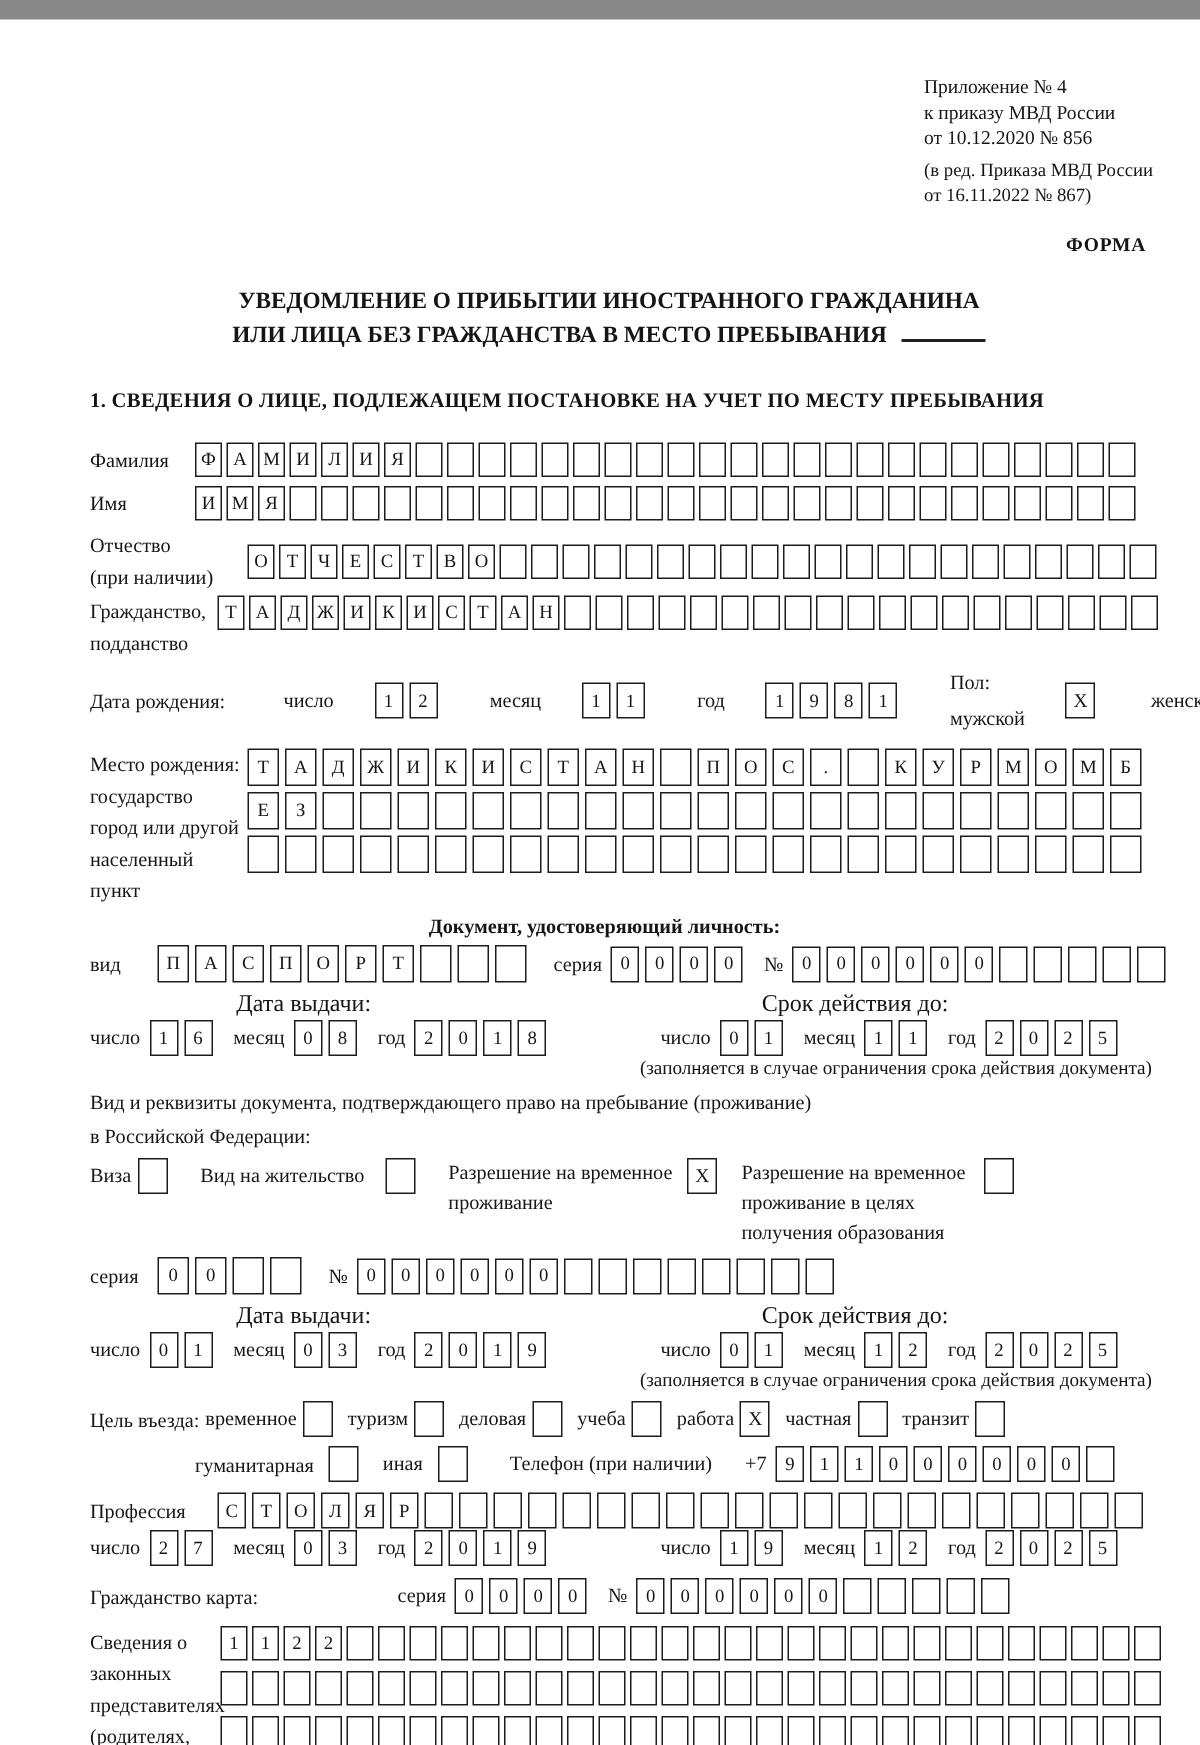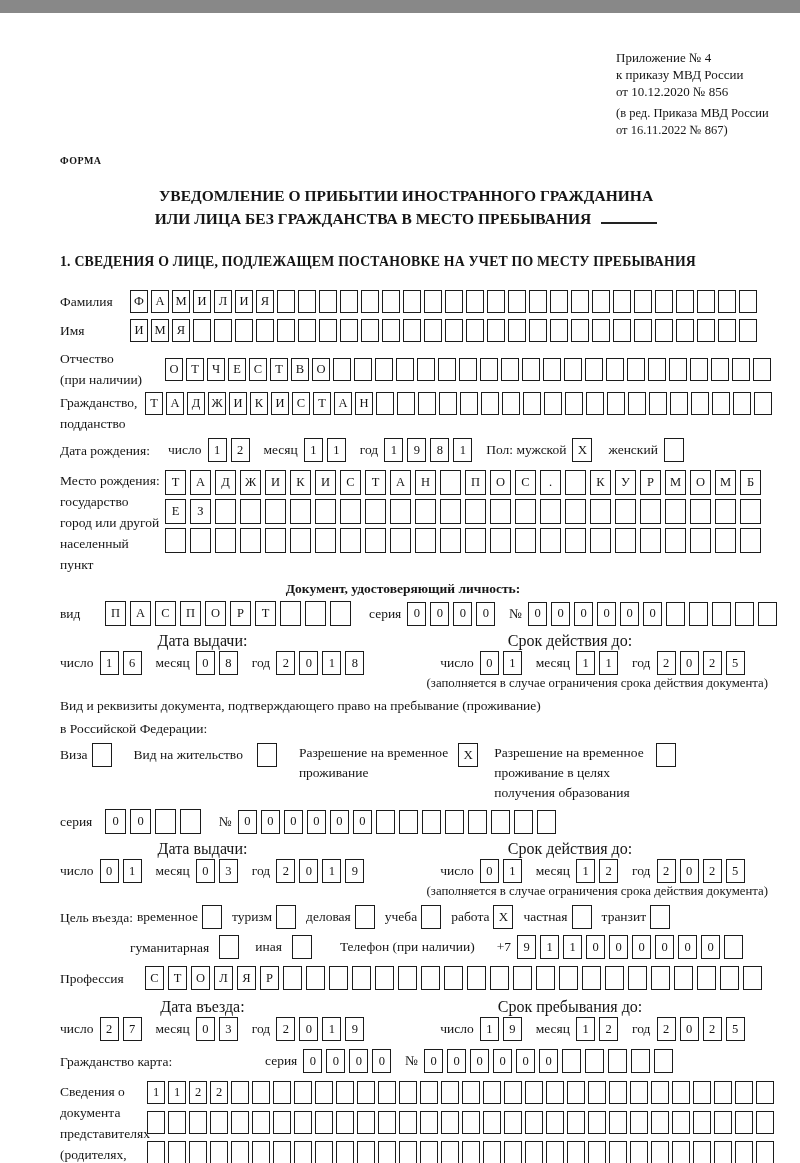--- a/index.html
+++ b/index.html
@@ -10,21 +10,21 @@
     background:#ffffff;
     box-sizing:border-box;
     padding:36px 24px 0 60px;
     overflow:hidden;
     font-family:"Liberation Serif","DejaVu Serif",serif;
     color:#151515;
     font-size:13.5px;
   }
   .hdr{margin-left:556px;line-height:17px;font-size:13px;}
   .hdr-amend{margin-left:556px;margin-top:5px;line-height:17px;font-size:12.5px;}
-  .forma{padding-right:12px;margin-top:16px;font-weight:bold;font-size:10px;letter-spacing:.5px;}
+  .forma{text-align:right;padding-right:12px;margin-top:16px;font-weight:bold;font-size:13px;letter-spacing:.5px;}
   .title{margin-top:18px;text-align:center;font-weight:bold;font-size:15.5px;line-height:23px;padding-right:24px;}
   .uline{display:inline-block;width:56px;border-bottom:2px solid #222;height:12px;margin-left:10px;}
   .sec1{margin-top:24px;font-weight:bold;font-size:13.8px;letter-spacing:.2px;}
   .row{display:flex;align-items:flex-start;}
   .vc{align-items:center;}
   .lab{flex:none;line-height:19px;}
   .lab2 div{line-height:21px;}
   .w70{width:70px;} .w85{width:85px;} .w105{width:105px;} .w45{width:45px;} .w205{width:205px;} .w87{width:87px;}
   .cells{display:inline-flex;flex:none;}
   .cells .cell{
@@ -212,21 +212,21 @@
         <span class="cell"></span>
         <span class="cell"></span>
         <span class="cell"></span>
         <span class="cell"></span>
         <span class="cell"></span>
         <span class="cell"></span>
         <span class="cell"></span>
       </span>
   </div>
 
-  <div class="row vc" style="margin-top:4px;">
+  <div class="row vc" style="margin-top:4px;gap:21px;">
     <span class="lab" style="width:108px;">Дата рождения:</span>
     <span class="mlab" style="margin-left:0;">число</span>
     <span class="cells md">
         <span class="cell">1</span>
         <span class="cell">2</span>
       </span>
     <span class="mlab">месяц</span>
     <span class="cells md">
         <span class="cell">1</span>
         <span class="cell">1</span>
@@ -601,24 +601,20 @@
         <span class="cell"></span>
         <span class="cell"></span>
         <span class="cell"></span>
         <span class="cell"></span>
         <span class="cell"></span>
         <span class="cell"></span>
         <span class="cell"></span>
       </span>
   </div>
 
-  <div class="row heads" style="margin-top:8px;">
-    <span class="h1">Дата въезда:</span>
-    <span class="h2">Срок пребывания до:</span>
-  </div>
   <div class="row vc" style="margin-top:1px;">
     <span class="mlab" style="margin-left:0;">число</span>
     <span class="cells md">
         <span class="cell">2</span>
         <span class="cell">7</span>
       </span>
     <span class="mlab">месяц</span>
     <span class="cells md">
         <span class="cell">0</span>
         <span class="cell">3</span>
@@ -671,21 +667,21 @@
         <span class="cell"></span>
         <span class="cell"></span>
         <span class="cell"></span>
         <span class="cell"></span>
       </span>
   </div>
 
   <div class="row" style="margin-top:8px;">
     <span class="lab lab2 w87" style="line-height:25px;">
       <div>Сведения о</div>
-      <div>документа</div>
+      <div>законных</div>
       <div>представителях</div>
       <div>(родителях,</div>
       <div>усыновителях,</div>
 
     </span>
     <span class="reps-rows">
       <span class="cells sm">
           <span class="cell">1</span>
           <span class="cell">1</span>
           <span class="cell">2</span>

